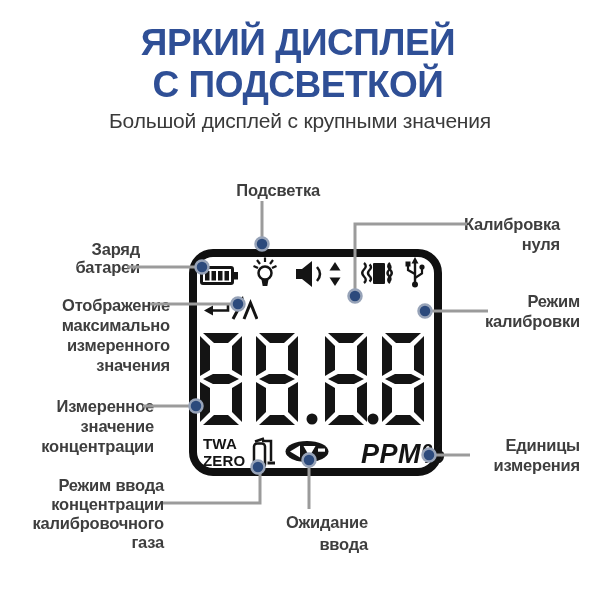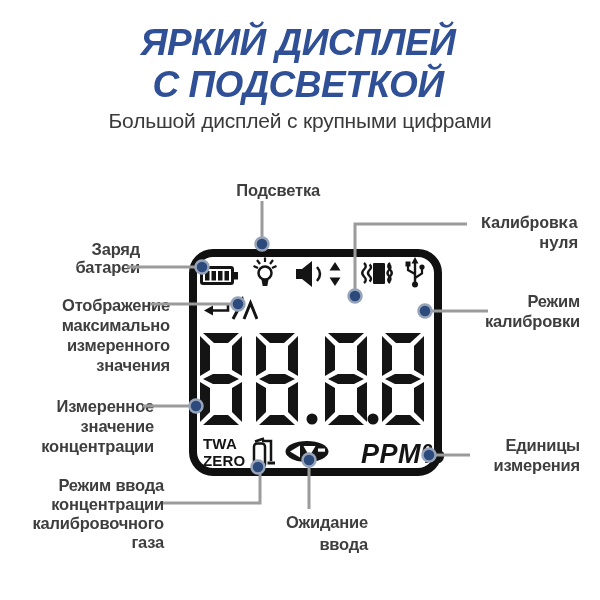--- a/index.html
+++ b/index.html
@@ -11,40 +11,40 @@
     --display-ink:#141414;
   }
   *{margin:0;padding:0;box-sizing:border-box;}
   html,body{background:#ffffff;}
   #stage{
     position:relative;width:600px;height:600px;background:#ffffff;overflow:hidden;
     font-family:"Liberation Sans","DejaVu Sans",sans-serif;
   }
   .title-line{
     position:absolute;left:0;width:596px;text-align:center;
-    color:var(--title-blue);font-size:37px;font-weight:800;letter-spacing:-.5px;font-style:italic;
+    color:var(--title-blue);font-size:37px;font-weight:800;letter-spacing:-.5px;
   }
   #title1{top:22px;}
   #title2{top:64px;}
   .subtitle{
     position:absolute;left:0;top:109px;width:600px;text-align:center;
     color:#3a3a3a;font-size:21px;font-weight:400;letter-spacing:-.2px;
   }
   .callout-label{
     position:absolute;color:var(--label-gray);
     font-size:16.5px;font-weight:700;letter-spacing:-.2px;
     line-height:20px;text-align:right;white-space:pre-line;
   }
   #lbl-backlight{left:200px;top:180px;width:120px;}
   #lbl-battery{left:40px;top:240px;width:100px;line-height:18px;}
   #lbl-max{left:44px;top:295px;width:126px;}
   #lbl-measured{left:28px;top:396px;width:126px;}
   #lbl-calgas{left:28px;top:476px;width:136px;line-height:19px;}
   #lbl-waiting{left:244px;top:511px;width:124px;line-height:22px;}
-  #lbl-zero{left:462px;top:214px;width:116px;font-family:Liberation Mono, monospace;}
+  #lbl-zero{left:444px;top:214px;width:116px;}
   #lbl-calmode{left:462px;top:291px;width:118px;}
   #lbl-units{left:462px;top:435px;width:118px;}
 
   #display-frame{
     position:absolute;left:189px;top:249px;width:253px;height:227px;
     border:8px solid #101010;border-radius:24px;background:#ffffff;
   }
   .abs{position:absolute;}
   .ink-text{color:var(--display-ink);}
   #mode-row{
@@ -60,21 +60,21 @@
   .co-line{stroke:var(--callout-line-gray);stroke-width:3;fill:none;}
   .co-dot{fill:var(--callout-dot-navy);stroke:var(--callout-dot-ring);stroke-width:2.5;}
 </style>
 </head>
 <body>
 
 <div id="stage">
 
   <div id="title1" class="title-line">ЯРКИЙ ДИСПЛЕЙ</div>
   <div id="title2" class="title-line">С ПОДСВЕТКОЙ</div>
-  <div class="subtitle">Большой дисплей с крупными цифрами</div>
+  <div class="subtitle">Большой дисплей с крупными значения</div>
 
   <div id="lbl-backlight" class="callout-label">Подсветка</div>
   <div id="lbl-battery" class="callout-label">Заряд
 батареи</div>
   <div id="lbl-max" class="callout-label">Отображение
 максимально
 измеренного
 значения</div>
   <div id="lbl-measured" class="callout-label">Измеренное
 значение

